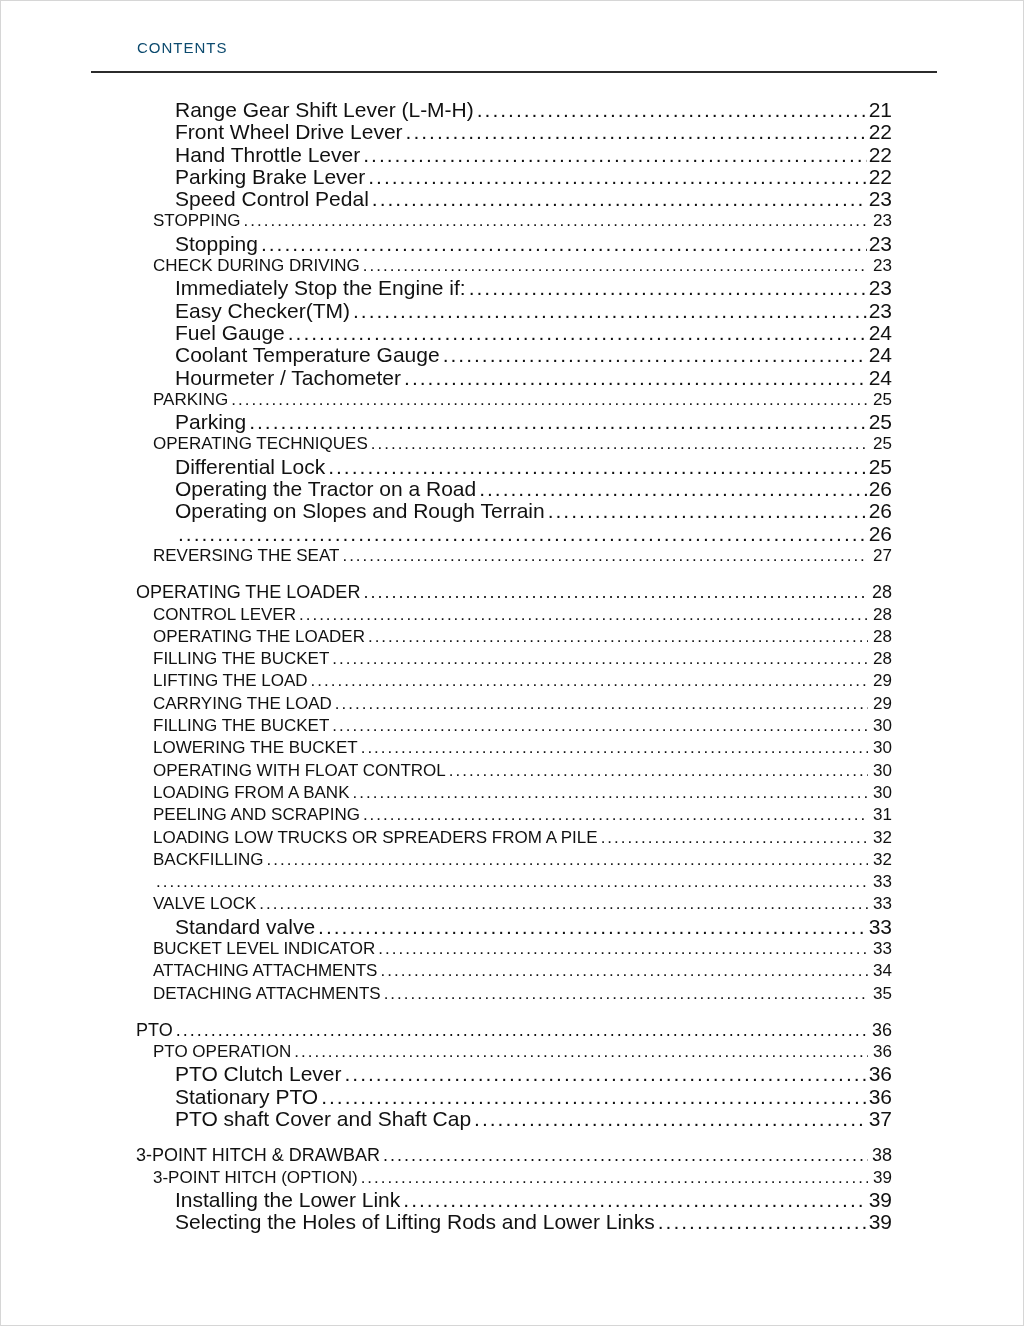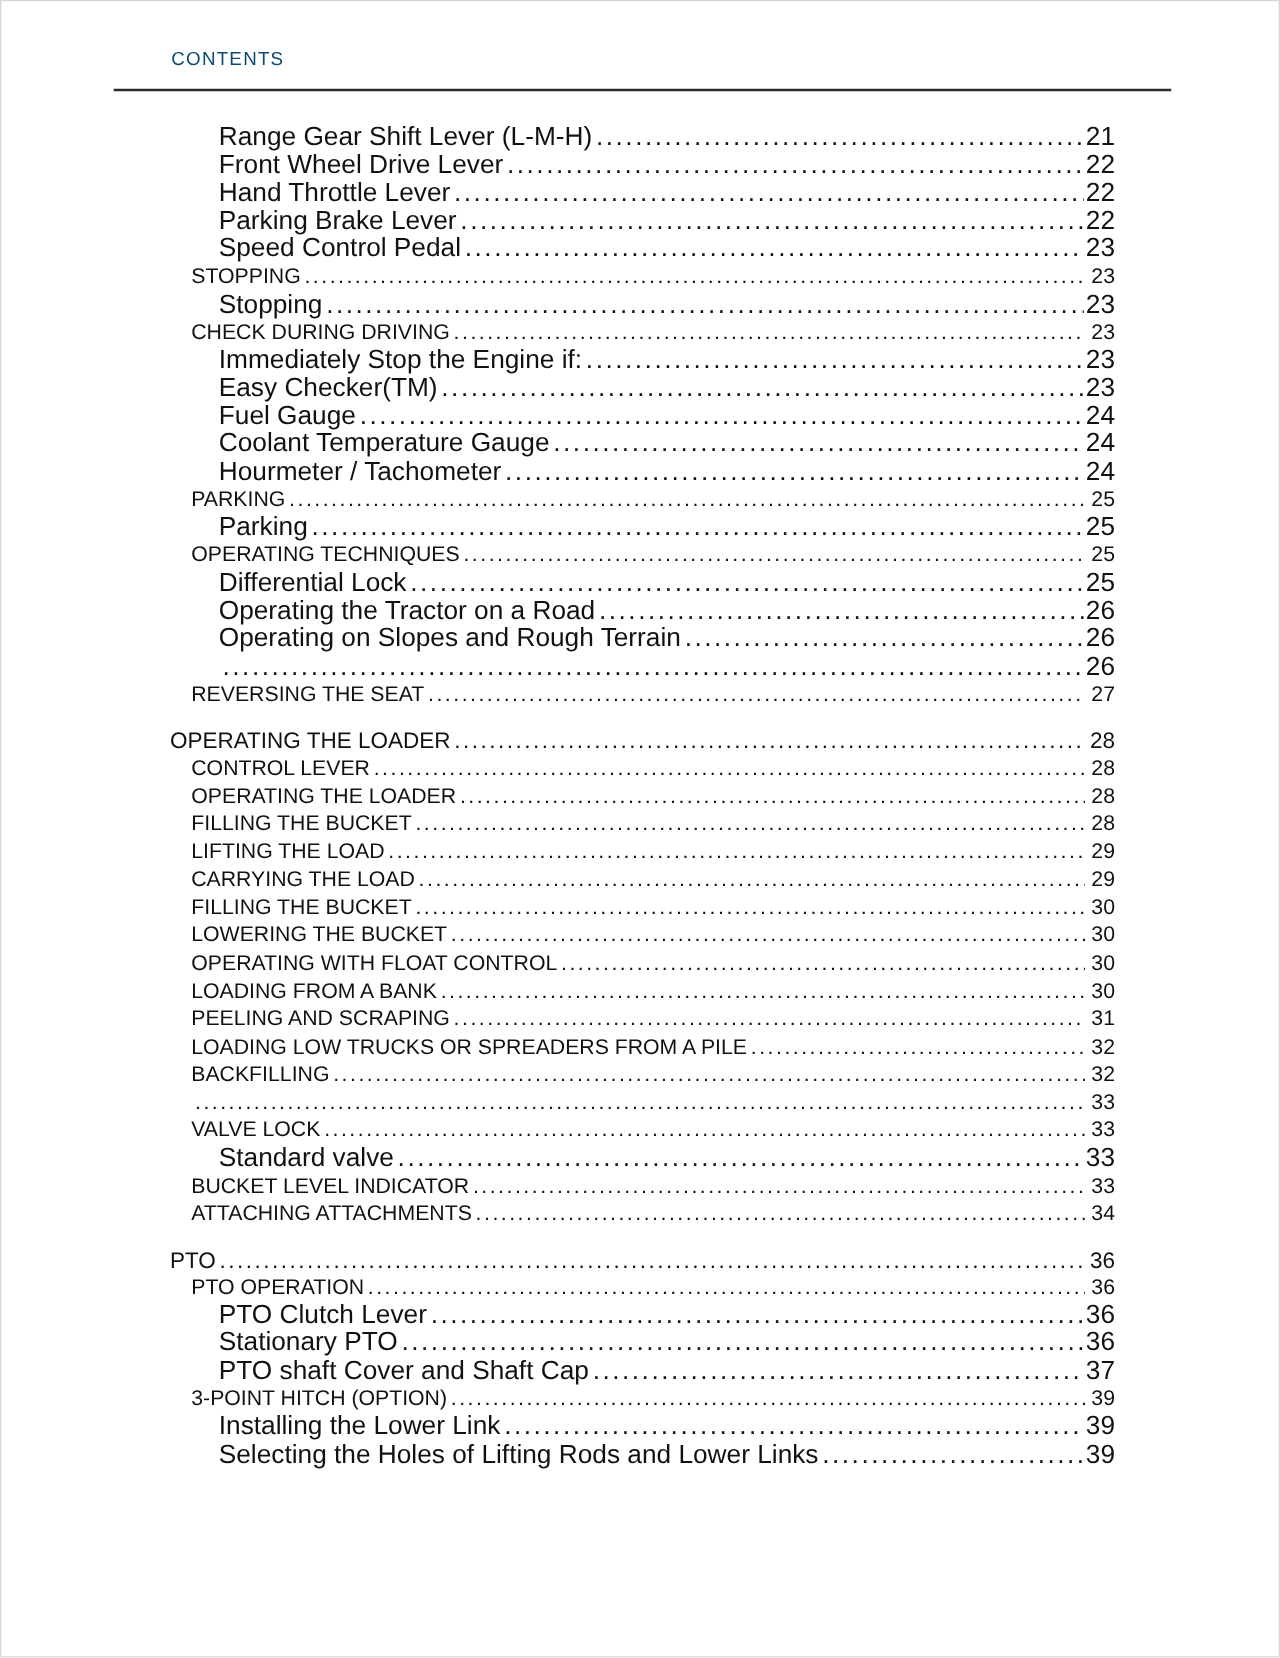--- a/index.html
+++ b/index.html
@@ -272,20 +272,25 @@
       <div class="toc-row lvl1">
     <span class="toc-label">BUCKET LEVEL INDICATOR</span>
     <span class="toc-leader"></span>
     <span class="toc-page">33</span>
   </div>
       <div class="toc-row lvl1">
     <span class="toc-label">ATTACHING ATTACHMENTS</span>
     <span class="toc-leader"></span>
     <span class="toc-page">34</span>
   </div>
+      <div class="toc-row lvl1">
+    <span class="toc-label">DETACHING ATTACHMENTS</span>
+    <span class="toc-leader"></span>
+    <span class="toc-page">35</span>
+  </div>
       <div class="toc-row lvl0 gap">
     <span class="toc-label">PTO</span>
     <span class="toc-leader"></span>
     <span class="toc-page">36</span>
   </div>
       <div class="toc-row lvl1">
     <span class="toc-label">PTO OPERATION</span>
     <span class="toc-leader"></span>
     <span class="toc-page">36</span>
   </div>
@@ -297,20 +302,25 @@
       <div class="toc-row lvl2">
     <span class="toc-label">Stationary PTO</span>
     <span class="toc-leader"></span>
     <span class="toc-page">36</span>
   </div>
       <div class="toc-row lvl2">
     <span class="toc-label">PTO shaft Cover and Shaft Cap</span>
     <span class="toc-leader"></span>
     <span class="toc-page">37</span>
   </div>
+      <div class="toc-row lvl0 gap">
+    <span class="toc-label">3-POINT HITCH &amp; DRAWBAR</span>
+    <span class="toc-leader"></span>
+    <span class="toc-page">38</span>
+  </div>
       <div class="toc-row lvl1">
     <span class="toc-label">3-POINT HITCH (OPTION)</span>
     <span class="toc-leader"></span>
     <span class="toc-page">39</span>
   </div>
       <div class="toc-row lvl2">
     <span class="toc-label">Installing the Lower Link</span>
     <span class="toc-leader"></span>
     <span class="toc-page">39</span>
   </div>

